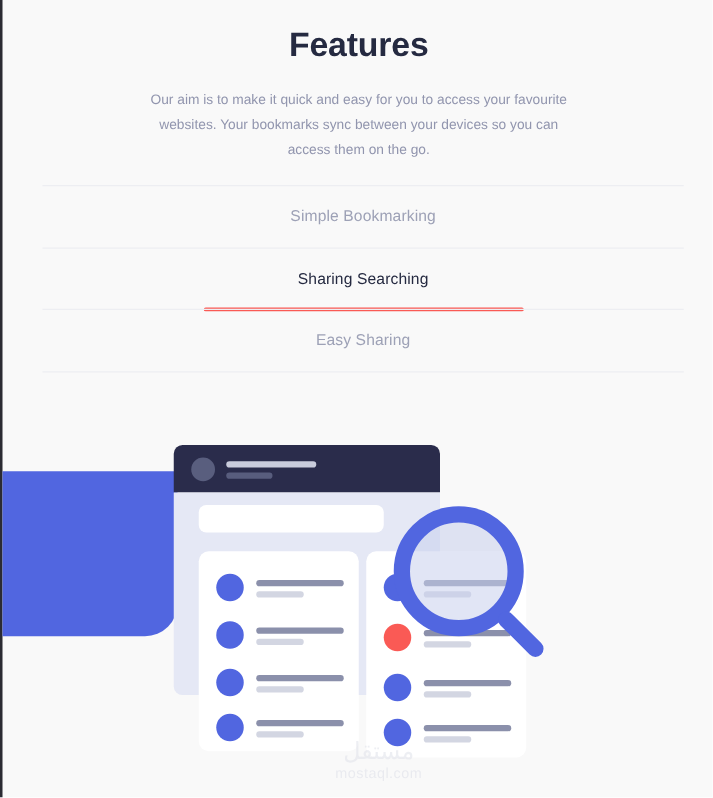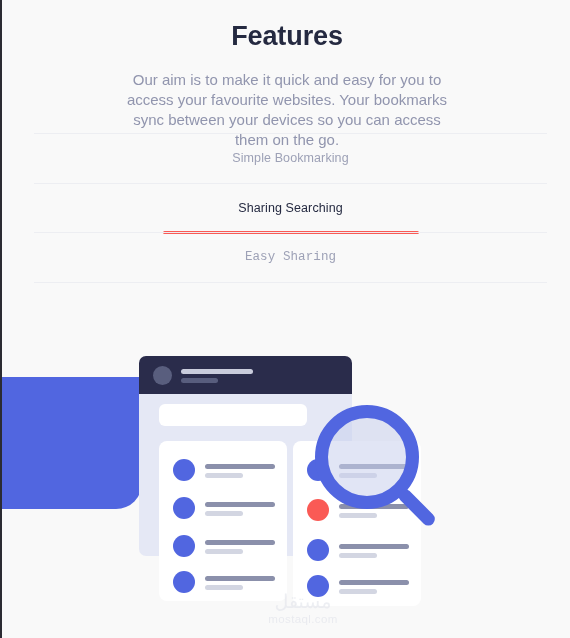--- a/index.html
+++ b/index.html
@@ -33,47 +33,46 @@
     margin: 0;
     padding-top: 21px;
     font-size: 27px;
     font-weight: 700;
     letter-spacing: -0.1px;
     color: #252a41;
   }
   .page-subtitle {
     margin: 0;
     padding-top: 18px;
-    font-size: 15px;
+    font-size: 11px;
     line-height: 20px;
     color: #9195ae;
     width: 340px;
     margin-left: auto;
     margin-right: auto;
   }
 
   
   .tabs {
     position: absolute;
-    top: 133px;
+    top: 148px;
     left: 32px;
     width: 513px;
   }
   .tab {
     position: relative;
     height: 48.5px;
     border-top: 1px solid #edeef2;
     display: flex;
     align-items: center;
     justify-content: center;
     cursor: pointer;
   }
   .tabs .tab:last-child {
     border-bottom: 1px solid #edeef2;
-    font-family: Liberation Mono, monospace;
   }
   .tab-label {
     font-size: 12.5px;
     color: #9da1b6;
     letter-spacing: 0.1px;
   }
   .tab.active .tab-label {
     color: #252a41;
     font-weight: 400;
   }

